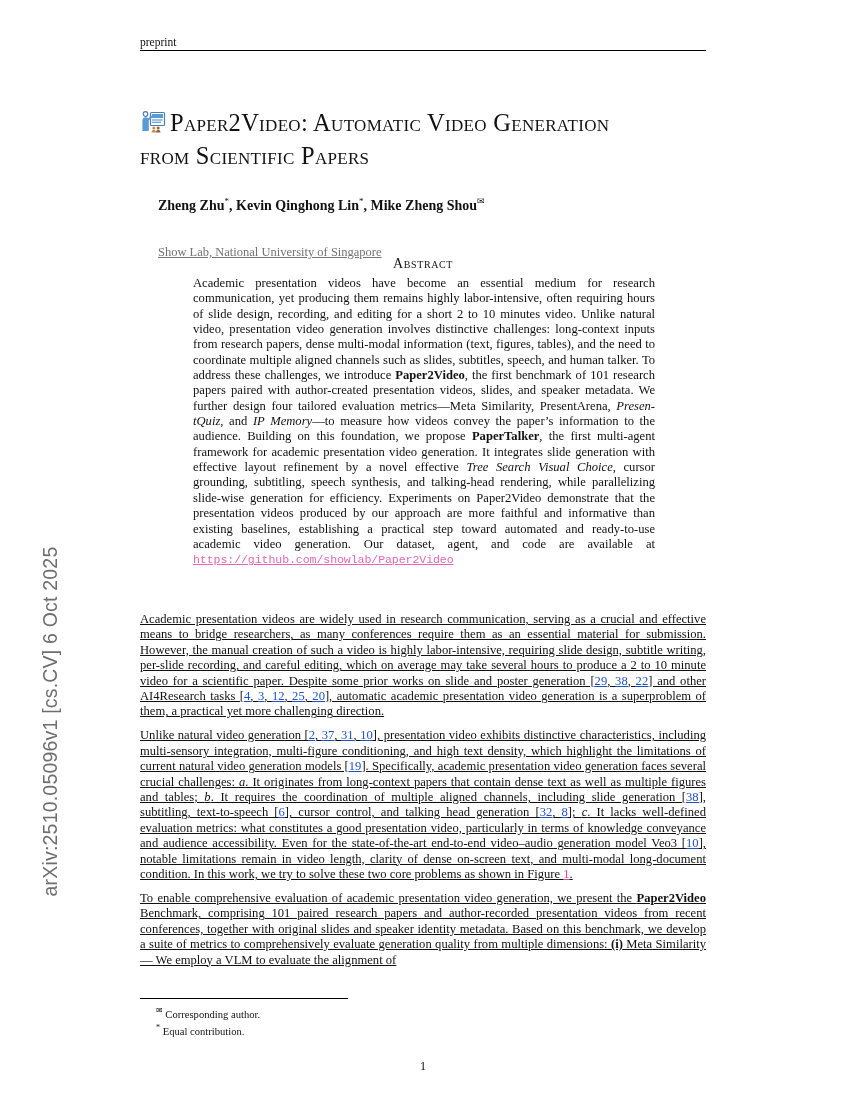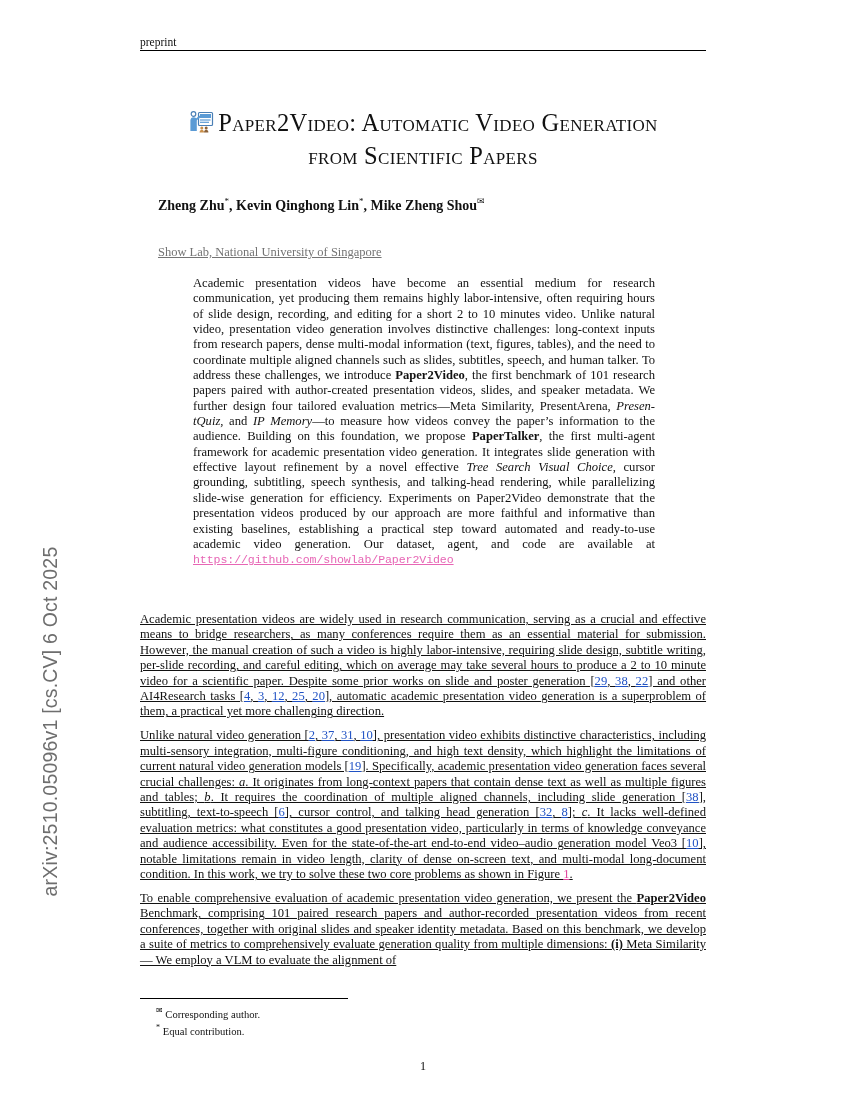--- a/index.html
+++ b/index.html
@@ -75,21 +75,20 @@
     top: 106px;
     width: 566px;
   }
   .title-line {
     font-size: 24.5px;
     line-height: 33px;
     font-variant: small-caps;
     letter-spacing: 0.3px;
     color: #111;
     font-family: "Liberation Serif", "DejaVu Serif", serif;
-    text-align: center;
   }
   .title-emoji {
     display: inline-block;
     width: 26px;
     height: 26px;
     vertical-align: -4px;
     margin-right: 4px;
   }
 
   
@@ -264,20 +263,21 @@
     </div>
     <div class="title-line">from Scientific Papers</div>
   </div>
 
   <div id="authors">
     <span>Zheng Zhu</span><sup class="mark">*</sup><span>, </span><span>Kevin Qinghong Lin</span><sup class="mark">*</sup><span>, </span><span>Mike Zheng Shou</span><sup class="env env-glyph">✉</sup>
   </div>
 
   <div id="affiliation">Show Lab, National University of Singapore</div>
 
+  <div id="abstract-head">Abstract</div>
   <div id="abstract-body"><span>Academic presentation videos have become an essential medium for research communication, yet producing them remains highly labor-intensive, often requiring hours of slide design, recording, and editing for a short 2 to 10 minutes video. Unlike natural video, presentation video generation involves distinctive challenges: long-context inputs from research papers, dense multi-modal information (text, figures, tables), and the need to coordinate multiple aligned channels such as slides, subtitles, speech, and human talker. To address these challenges, we introduce </span><span class="b">Paper2Video</span><span>, the first benchmark of 101 research papers paired with author-created presentation videos, slides, and speaker metadata. We further design four tailored evaluation metrics—Meta Similarity, PresentArena, </span><span class="i">Presen-tQuiz</span><span>, and </span><span class="i">IP Memory</span><span>—to measure how videos convey the paper’s information to the audience. Building on this foundation, we propose </span><span class="b">PaperTalker</span><span>, the first multi-agent framework for academic presentation video generation. It integrates slide generation with effective layout refinement by a novel effective </span><span class="i">Tree Search Visual Choice</span><span>, cursor grounding, subtitling, speech synthesis, and talking-head rendering, while parallelizing slide-wise generation for efficiency. Experiments on Paper2Video demonstrate that the presentation videos produced by our approach are more faithful and informative than existing baselines, establishing a practical step toward automated and ready-to-use academic video generation. Our dataset, agent, and code are available at </span><a class="url" href="#">https://github.com/showlab/Paper2Video</a></div>
 
 
   <div id="body-text">
     <p><span>Academic presentation videos are widely used in research communication, serving as a crucial and effective means to bridge researchers, as many conferences require them as an essential material for submission. However, the manual creation of such a video is highly labor-intensive, requiring slide design, subtitle writing, per-slide recording, and careful editing, which on average may take several hours to produce a 2 to 10 minute video for a scientific paper. Despite some prior works on slide and poster generation [</span><a class="cite" href="#">29</a>, <a class="cite" href="#">38</a>, <a class="cite" href="#">22</a><span>] and other AI4Research tasks [</span><a class="cite" href="#">4</a>, <a class="cite" href="#">3</a>, <a class="cite" href="#">12</a>, <a class="cite" href="#">25</a>, <a class="cite" href="#">20</a><span>], automatic academic presentation video generation is a superproblem of them, a practical yet more challenging direction.</span></p>
 
     <p><span>Unlike natural video generation [</span><a class="cite" href="#">2</a>, <a class="cite" href="#">37</a>, <a class="cite" href="#">31</a>, <a class="cite" href="#">10</a><span>], presentation video exhibits distinctive characteristics, including multi-sensory integration, multi-figure conditioning, and high text density, which highlight the limitations of current natural video generation models [</span><a class="cite" href="#">19</a><span>]. Specifically, academic presentation video generation faces several crucial challenges: </span><span class="i">a</span><span>. It originates from long-context papers that contain dense text as well as multiple figures and tables; </span><span class="i">b</span><span>. It requires the coordination of multiple aligned channels, including slide generation [</span><a class="cite" href="#">38</a><span>], subtitling, text-to-speech [</span><a class="cite" href="#">6</a><span>], cursor control, and talking head generation [</span><a class="cite" href="#">32</a>, <a class="cite" href="#">8</a><span>]; </span><span class="i">c</span><span>. It lacks well-defined evaluation metrics: what constitutes a good presentation video, particularly in terms of knowledge conveyance and audience accessibility. Even for the state-of-the-art end-to-end video–audio generation model Veo3 [</span><a class="cite" href="#">10</a><span>], notable limitations remain in video length, clarity of dense on-screen text, and multi-modal long-document condition. In this work, we try to solve these two core problems as shown in Figure </span><a class="figref" href="#">1</a><span>.</span></p>
 
     <p><span>To enable comprehensive evaluation of academic presentation video generation, we present the </span><span class="b">Paper2Video</span><span> Benchmark, comprising 101 paired research papers and author-recorded presentation videos from recent conferences, together with original slides and speaker identity metadata. Based on this benchmark, we develop a suite of metrics to comprehensively evaluate generation quality from multiple dimensions: </span><span class="b">(i)</span><span> Meta Similarity — We employ a VLM to evaluate the alignment of</span></p>
   </div>

